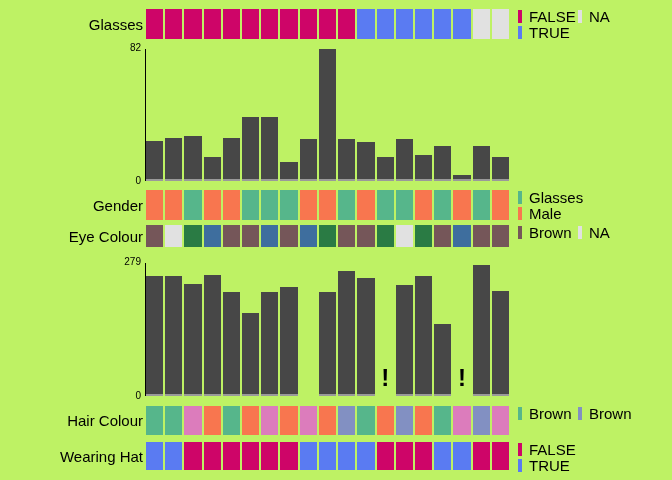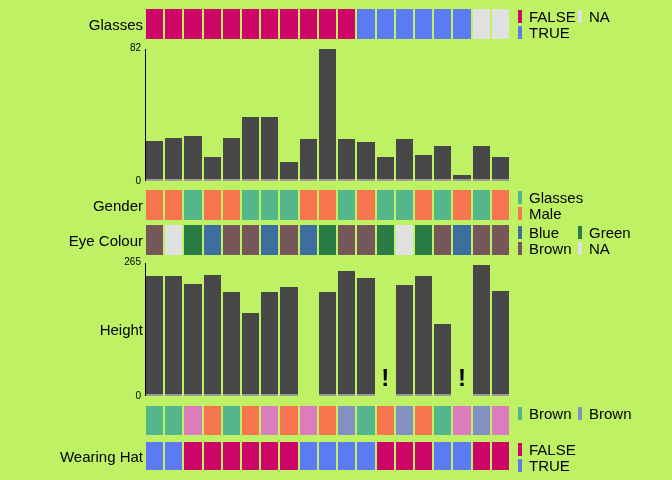--- a/index.html
+++ b/index.html
@@ -4,21 +4,21 @@
 <style>
   html,body{margin:0;padding:0;background:#fff;}
   .canvas{
     position:relative;width:672px;height:480px;background:#bef264;
     font-family:"Liberation Sans",sans-serif;color:#000;overflow:hidden;
   }
   .row{position:absolute;left:0;right:0;}
   #row-glasses{top:9px;height:30px;}
   #row-age{top:49px;height:132px;text-decoration:underline;}
   #row-gender{top:190px;height:30px;}
-  #row-eye{top:225px;height:30px;}
+  #row-eye{top:225px;height:22px;}
   #row-height{top:263px;height:133px;}
   #row-hair{top:406px;height:29px;}
   #row-hat{top:442px;height:28px;}
 
   .row-label{
     position:absolute;left:0;right:529px;top:0;bottom:0;
     display:flex;align-items:center;justify-content:flex-end;
     font-size:15px;white-space:nowrap;
   }
   .plot{
@@ -214,45 +214,34 @@
         <div class="tile" style="background: rgb(225, 225, 225);"></div>
         <div class="tile" style="background: rgb(42, 123, 68);"></div>
         <div class="tile" style="background: rgb(117, 86, 89);"></div>
         <div class="tile" style="background: rgb(62, 110, 158);"></div>
         <div class="tile" style="background: rgb(117, 86, 89);"></div>
         <div class="tile" style="background: rgb(117, 86, 89);"></div>
       </div>
     <div class="legend">
         <div class="legend-line">
           <div class="legend-item">
-            <span class="swatch" style="background: rgb(62, 110, 158);"></span>
-            <span>Blue</span>
-          </div>
-          <div class="legend-item">
-            <span class="swatch" style="background: rgb(42, 123, 68);"></span>
-            <span>Green</span>
-          </div>
-        </div>
-        <div class="legend-line">
-          <div class="legend-item">
             <span class="swatch" style="background: rgb(117, 86, 89);"></span>
             <span>Brown</span>
           </div>
           <div class="legend-item">
             <span class="swatch" style="background: rgb(225, 225, 225);"></span>
             <span>NA</span>
           </div>
         </div>
       </div>
   </div>
 
   <div class="row" id="row-height">
-    <div class="tick tick-top">265</div>
+    <div class="tick tick-top">279</div>
     <div class="tick tick-bottom">0</div>
-    <div class="row-label">Height</div>
     <div class="plot bar-plot">
         <div class="bar-cell">
           <div class="bar" style="height: 90.3061%; background: rgb(71, 71, 71);"></div>
         </div>
         <div class="bar-cell">
           <div class="bar" style="height: 90.3061%; background: rgb(71, 71, 71);"></div>
         </div>
         <div class="bar-cell">
           <div class="bar" style="height: 84.1837%; background: rgb(71, 71, 71);"></div>
         </div>
@@ -299,20 +288,21 @@
         <div class="bar-cell">
           <div class="bar" style="height: 98.4694%; background: rgb(71, 71, 71);"></div>
         </div>
         <div class="bar-cell">
           <div class="bar" style="height: 79.0816%; background: rgb(71, 71, 71);"></div>
         </div>
       </div>
   </div>
 
   <div class="row" id="row-hair">
+    <div class="row-label">Hair Colour</div>
     <div class="plot strip-plot">
         <div class="tile" style="background: rgb(86, 182, 139);"></div>
         <div class="tile" style="background: rgb(86, 182, 139);"></div>
         <div class="tile" style="background: rgb(220, 124, 188);"></div>
         <div class="tile" style="background: rgb(248, 118, 79);"></div>
         <div class="tile" style="background: rgb(86, 182, 139);"></div>
         <div class="tile" style="background: rgb(248, 118, 79);"></div>
         <div class="tile" style="background: rgb(220, 124, 188);"></div>
         <div class="tile" style="background: rgb(248, 118, 79);"></div>
         <div class="tile" style="background: rgb(220, 124, 188);"></div>

